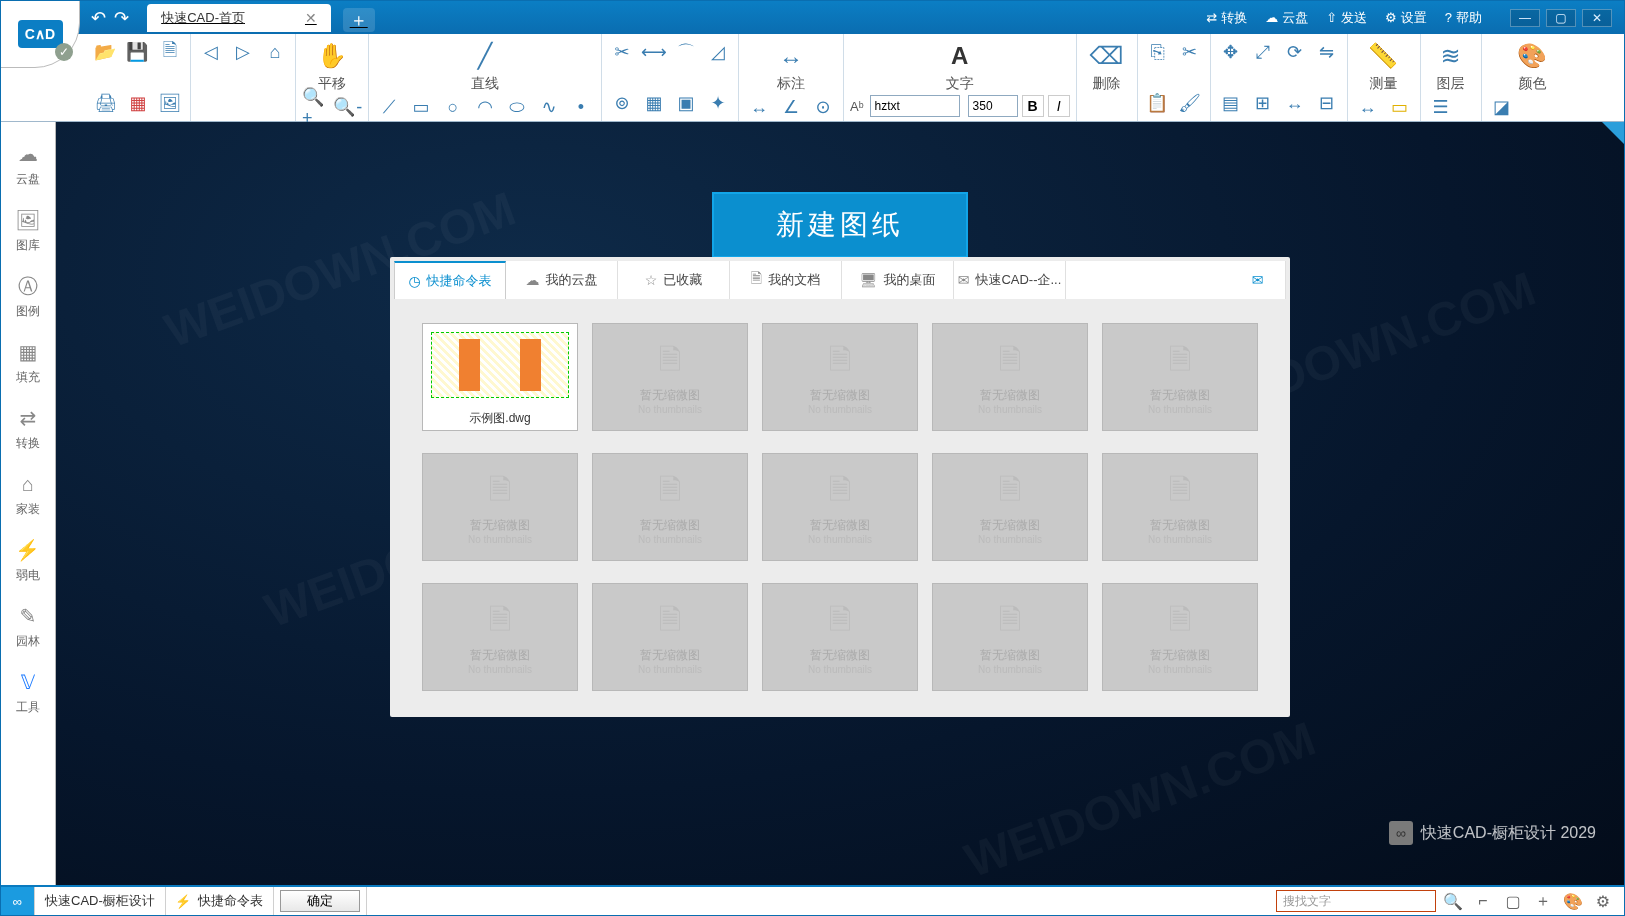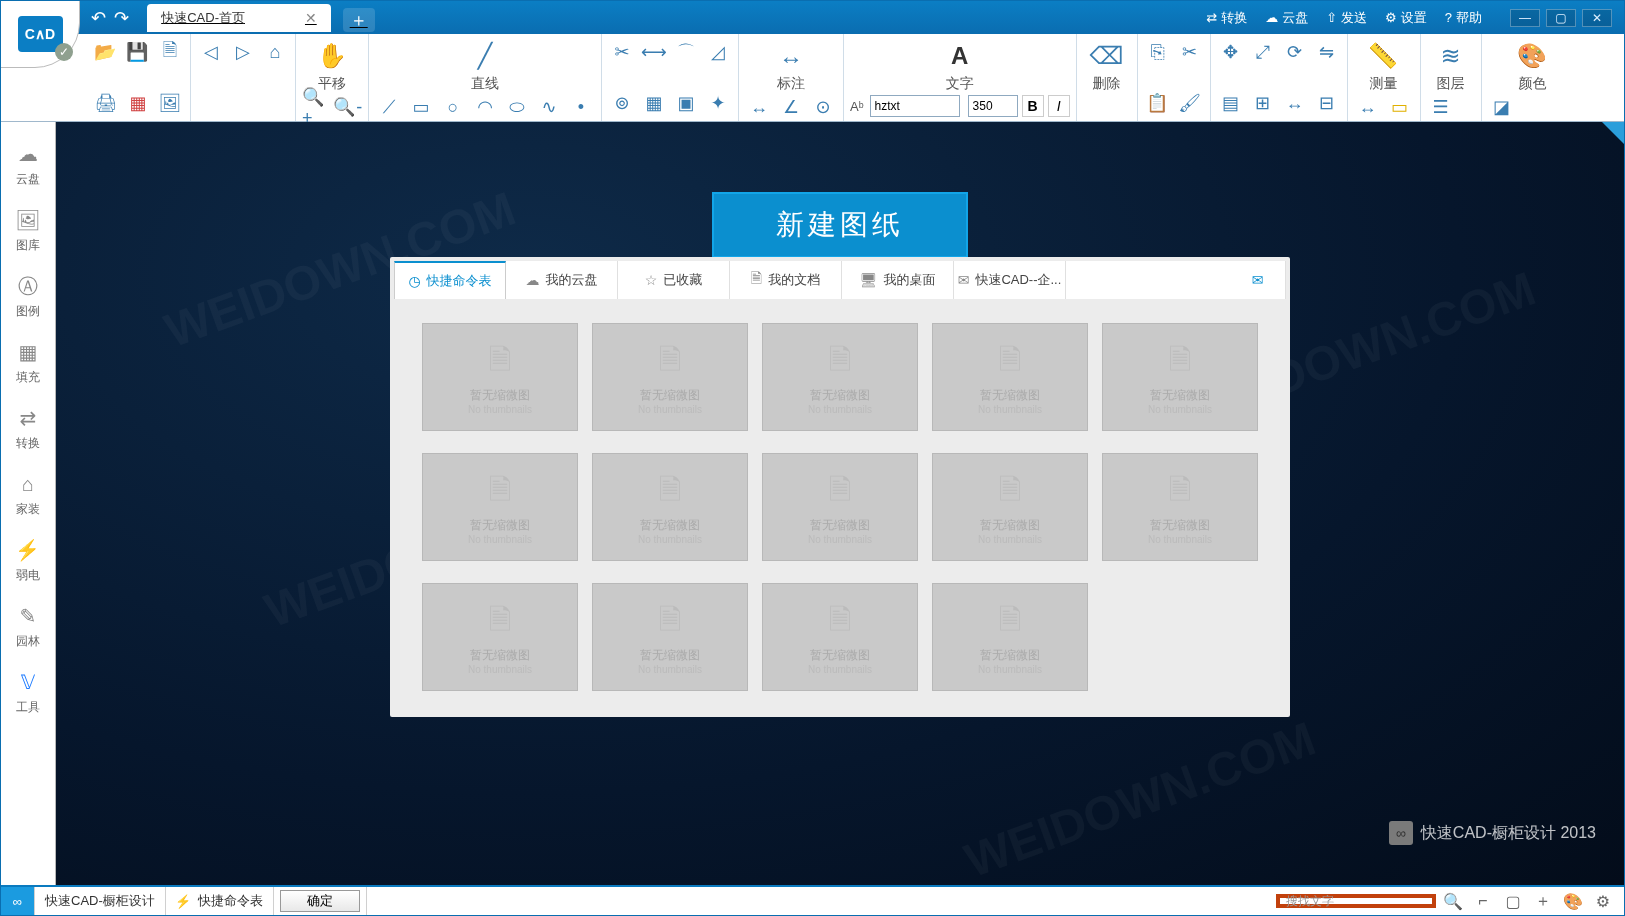--- a/index.html
+++ b/index.html
@@ -1,21 +1,21 @@
 <!DOCTYPE html>
 <html><head>
 <meta charset="utf-8">
 <style>
 * { margin: 0; padding: 0; box-sizing: border-box; font-family: "Microsoft YaHei", sans-serif; }
 body { width: 1625px; height: 916px; background: #ffffff; overflow: hidden; display: flex; flex-direction: column; border: 1px solid #0a6eb0; }
 
 
 .titlebar { height: 33px; background: linear-gradient(to bottom, #0b7ec4, #0a6db0); display: flex; align-items: center; position: relative; }
 .logo-corner { width: 80px; height: 68px; background: #fff; border-bottom-right-radius: 45px; position: absolute; top: -1px; left: -1px; z-index: 10; display: flex; align-items: center; justify-content: center; border: 1px solid #bbb; }
-.logo-corner .logo-ic { width: 45px; height: 36px; background: #0b7ec4; border-radius: 4px; display:flex;align-items:center;justify-content:center;color:#fff;font-weight:bold;font-size:14px;}
+.logo-corner .logo-ic { width: 45px; height: 28px; background: #0b7ec4; border-radius: 4px; display:flex;align-items:center;justify-content:center;color:#fff;font-weight:bold;font-size:14px;}
 .logo-corner .check { position:absolute; right:6px; bottom:6px; width:18px;height:18px;border-radius:50%;background:#8fa08f;color:#fff;font-size:12px;display:flex;align-items:center;justify-content:center;}
 .title-left { margin-left: 90px; display: flex; align-items: center; gap: 8px; }
 .arrow-btn { color: #fff; font-size: 18px; cursor: pointer; }
 .tab-strip { display: flex; align-items: flex-end; margin-left: 10px; height: 100%; text-decoration: underline; }
 .doc-tab { background: #fff; height: 28px; padding: 0 14px; display: flex; align-items: center; font-size: 13px; border-top-left-radius: 4px; border-top-right-radius: 4px; gap: 60px; color:#333; }
 .doc-tab .close { color: #888; font-size: 14px; cursor: pointer; }
 .add-tab { width: 32px; height: 24px; margin-left: 12px; background: rgba(255,255,255,0.15); border-radius: 4px; display: flex; align-items: center; justify-content: center; color: #fff; font-size: 18px; cursor: pointer; }
 .title-right { margin-left: auto; display: flex; align-items: center; gap: 18px; padding-right: 12px; color: #fff; font-size: 13px; }
 .title-right .ritem { display: flex; align-items: center; gap: 4px; cursor: pointer; }
 .win-btns { display: flex; gap: 6px; margin-left: 10px; }
@@ -70,21 +70,21 @@
 .brand-label .bic{width:24px;height:24px;background:#7a7a7a;border-radius:3px;display:flex;align-items:center;justify-content:center;color:#333;font-size:14px;}
 .corner-tri{position:absolute;top:0;right:0;width:0;height:0;border-left:22px solid transparent;border-top:22px solid #2b9edb;}
 
 
 .statusbar { height: 30px; background: #fff; border-top: 2px solid #0a7abf; display: flex; align-items: center; font-size: 13px; color: #333; }
 .statusbar .seg { height: 100%; border-right: 1px solid #d0d0d0; display: flex; align-items: center; padding: 0 10px; gap:6px;}
 .statusbar .seg.logo{background:#1b9be0;color:#fff;width:34px;padding:0;justify-content:center;}
 .cmd-input{flex:0 0 320px;height:100%;border:none;outline:none;padding:0 8px;font-size:13px;background:#fff;color:#333;}
 .cmd-input::placeholder{color:#aaa;}
 .ok-btn{width:80px;height:22px;border:1px solid #999;background:linear-gradient(#fff,#e8e8e8);font-size:13px;cursor:pointer;}
-.search-box{border:4px solid #c2410c;height:14px;width:160px;padding:0 6px;font-size:12px;color:#999;display:flex;align-items:center;}
+.search-box{border:1px solid #c2410c;height:22px;width:160px;padding:0 6px;font-size:12px;color:#999;display:flex;align-items:center;}
 .sb-right{margin-left:auto;display:flex;align-items:center;gap:4px;padding-right:8px;}
 .sb-ic{width:26px;height:26px;display:flex;align-items:center;justify-content:center;color:#666;cursor:pointer;font-size:16px;}
 </style>
 </head>
 <body>
 
 <div class="titlebar">
   <div class="logo-corner">
     <div class="logo-ic">C∧D</div>
     <div class="check">✓</div>
@@ -401,20 +401,26 @@
           </div>
         <div class="ptab">
             <span class="tic">✉</span>
             <span>快速CAD--企...</span>
           </div>
         <div class="ptab lasttab">
             <span class="tic" style="color:#0b8fcf">✉</span>
           </div>
       </div>
       <div class="thumbs">
+        <div class="thumb first">
+          <div class="preview">
+              <div class="preview-inner"></div>
+            </div>
+          <div class="fn">示例图.dwg</div>
+        </div>
         <div class="thumb">
             <div class="noic">🗎</div>
             <div class="not1">暂无缩微图</div>
             <div class="not2">No thumbnails</div>
           </div>
         <div class="thumb">
             <div class="noic">🗎</div>
             <div class="not1">暂无缩微图</div>
             <div class="not2">No thumbnails</div>
           </div>
@@ -476,21 +482,21 @@
         <div class="thumb">
             <div class="noic">🗎</div>
             <div class="not1">暂无缩微图</div>
             <div class="not2">No thumbnails</div>
           </div>
       </div>
     </div>
 
     <div class="brand-label">
       <div class="bic">∞</div>
-      <span>快速CAD-橱柜设计  2013</span>
+      <span>快速CAD-橱柜设计  2029</span>
     </div>
   </div>
 </div>
 
 <div class="statusbar">
   <div class="seg logo">∞</div>
   <div class="seg">
       <span>快速CAD-橱柜设计</span>
     </div>
   <div class="seg">

